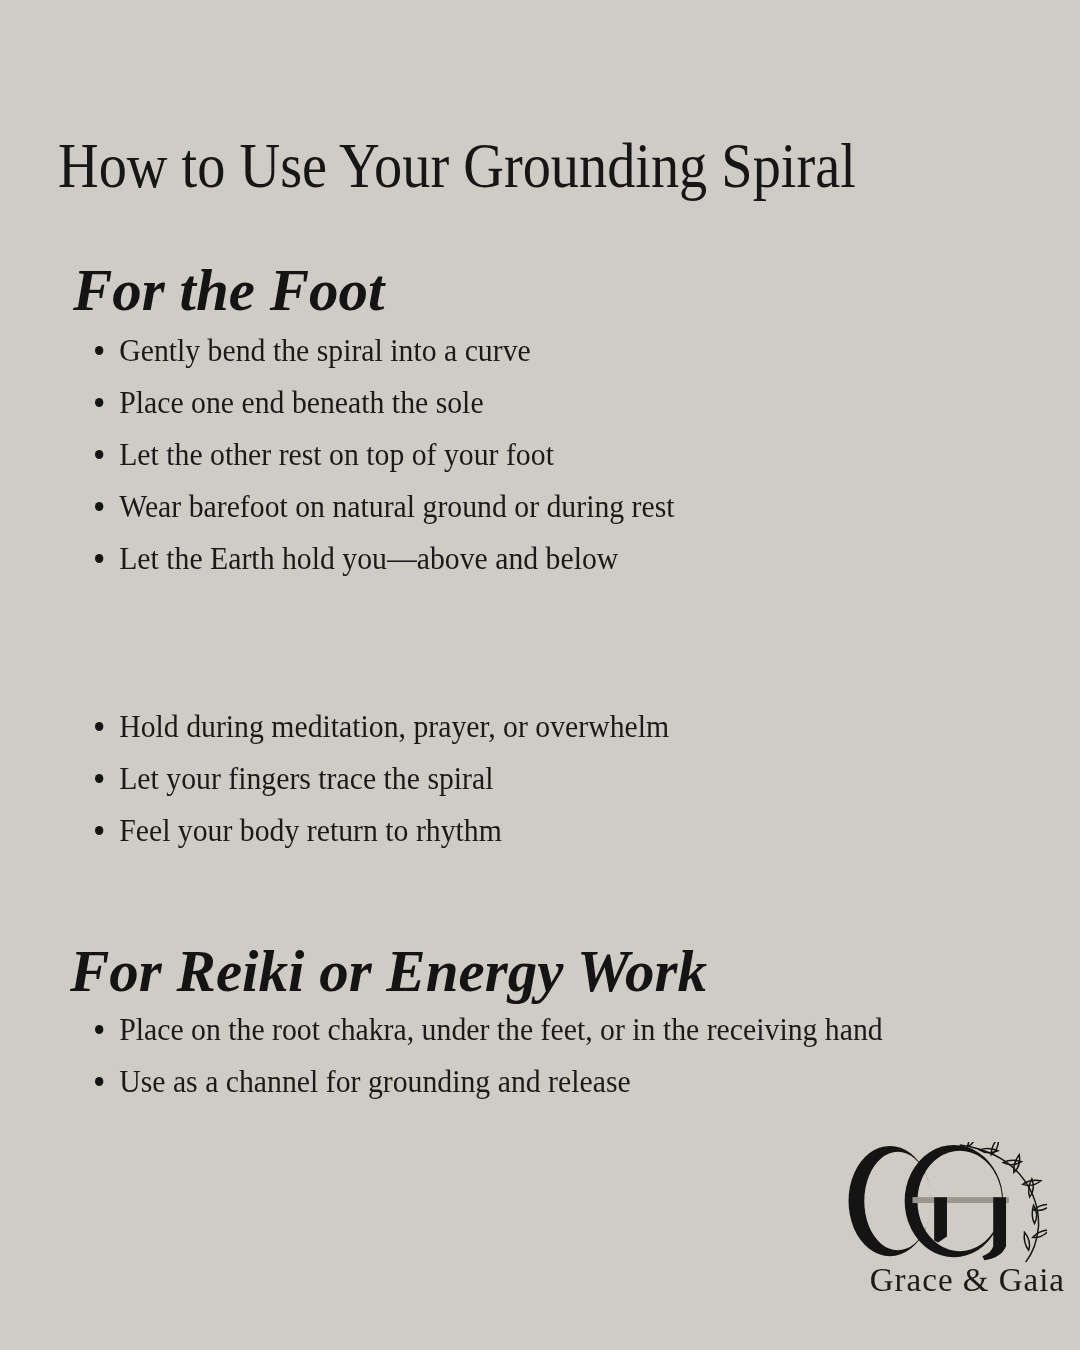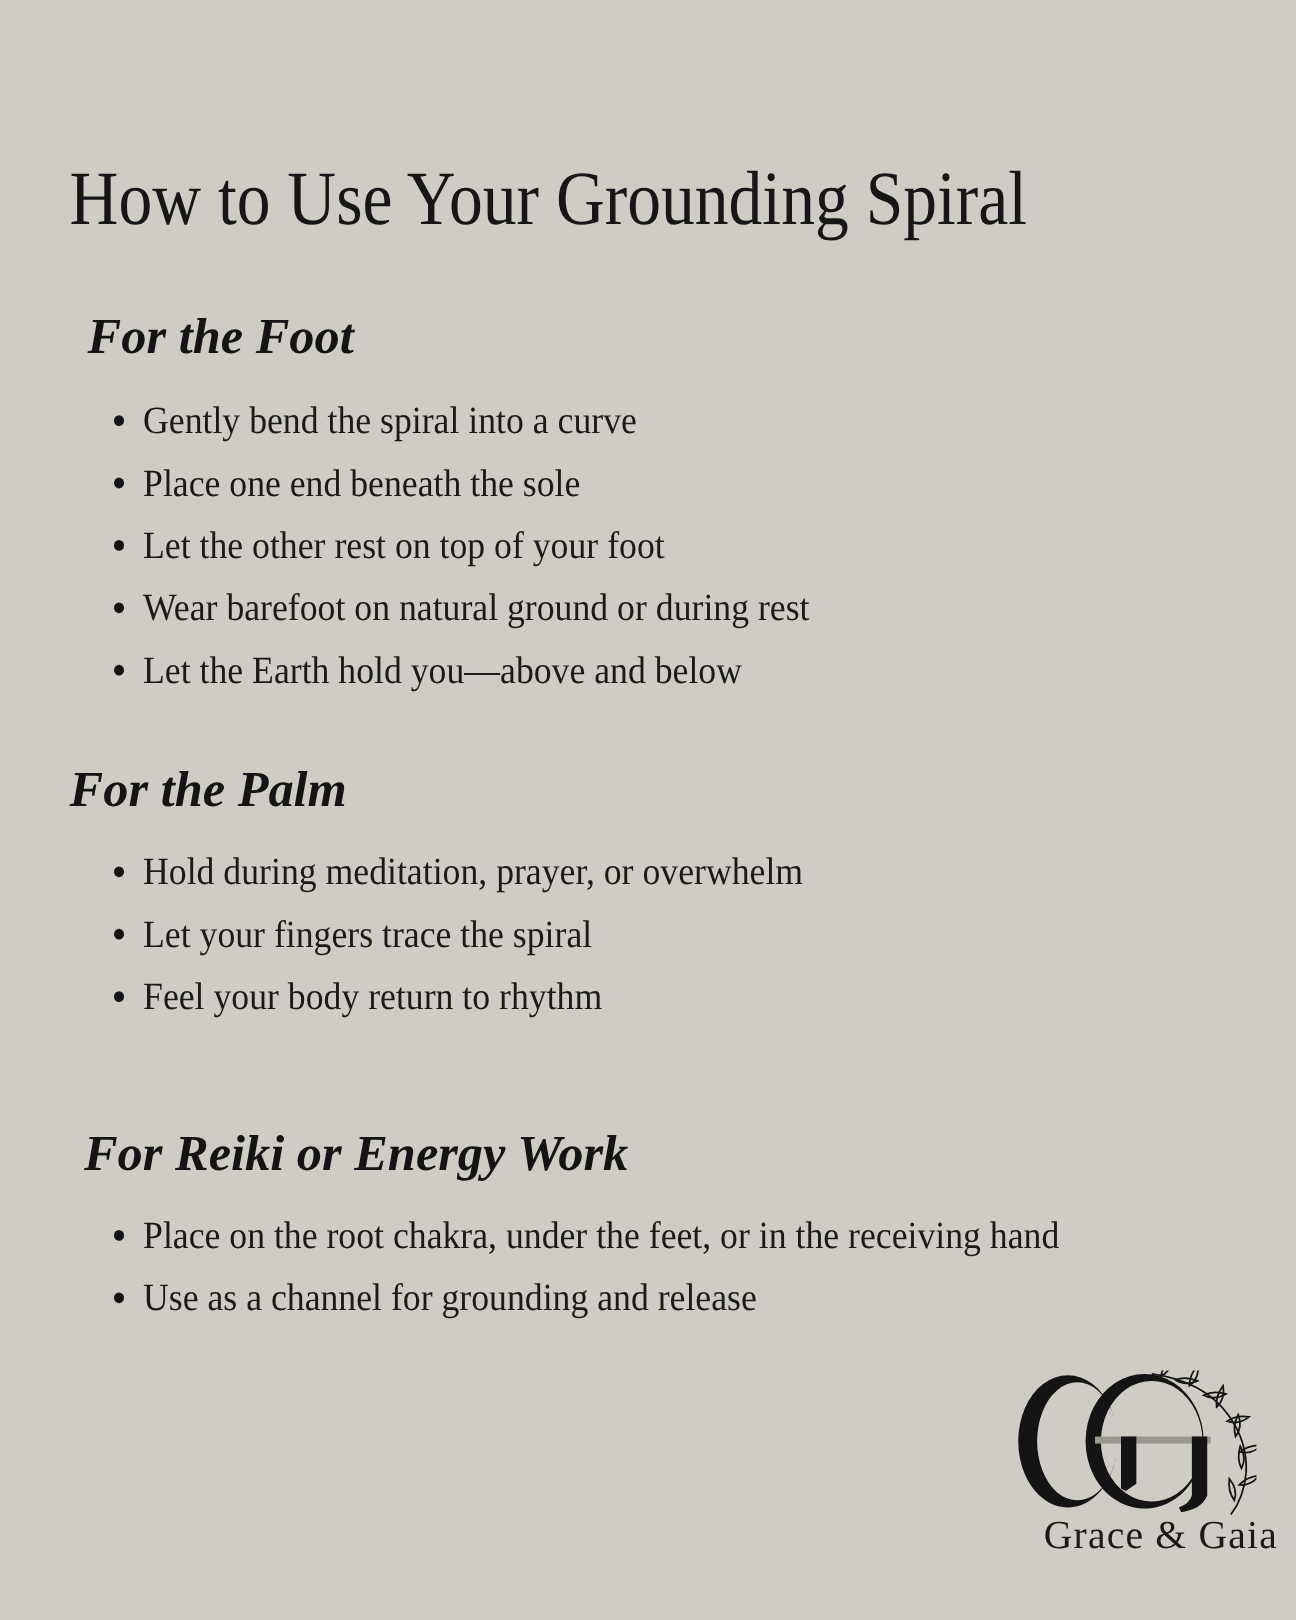--- a/index.html
+++ b/index.html
@@ -13,21 +13,21 @@
   }
   .title{
     position:absolute;left:58px;top:134px;
     font-size:64px;line-height:1;
     white-space:nowrap;
     transform:scaleX(0.88);transform-origin:left top;
     color:#161616;
   }
   .section-heading{
     position:absolute;
-    font-size:42px;line-height:1.1;
+    font-size:59px;line-height:1.1;
     font-weight:bold;font-style:italic;
     white-space:nowrap;
     color:#141414;
   }
   .heading-foot{left:73px;top:258px;}
   .heading-palm{left:58px;top:636px;}
   .heading-reiki{left:58px;top:939px;margin-left:12px;}
   .bullet-list{
     position:absolute;left:95px;
     transform:scaleX(0.93);transform-origin:left top;
@@ -81,21 +81,20 @@
     <div class="row">
       <span class="dot"></span>
       <span>Wear barefoot on natural ground or during rest</span>
     </div>
     <div class="row">
       <span class="dot"></span>
       <span>Let the Earth hold you—above and below</span>
     </div>
   </div>
 
-  <div class="section-heading heading-palm">For the Palm</div>
   <div class="bullet-list list-palm">
     <div class="row">
       <span class="dot"></span>
       <span>Hold during meditation, prayer, or overwhelm</span>
     </div>
     <div class="row">
       <span class="dot"></span>
       <span>Let your fingers trace the spiral</span>
     </div>
     <div class="row">

